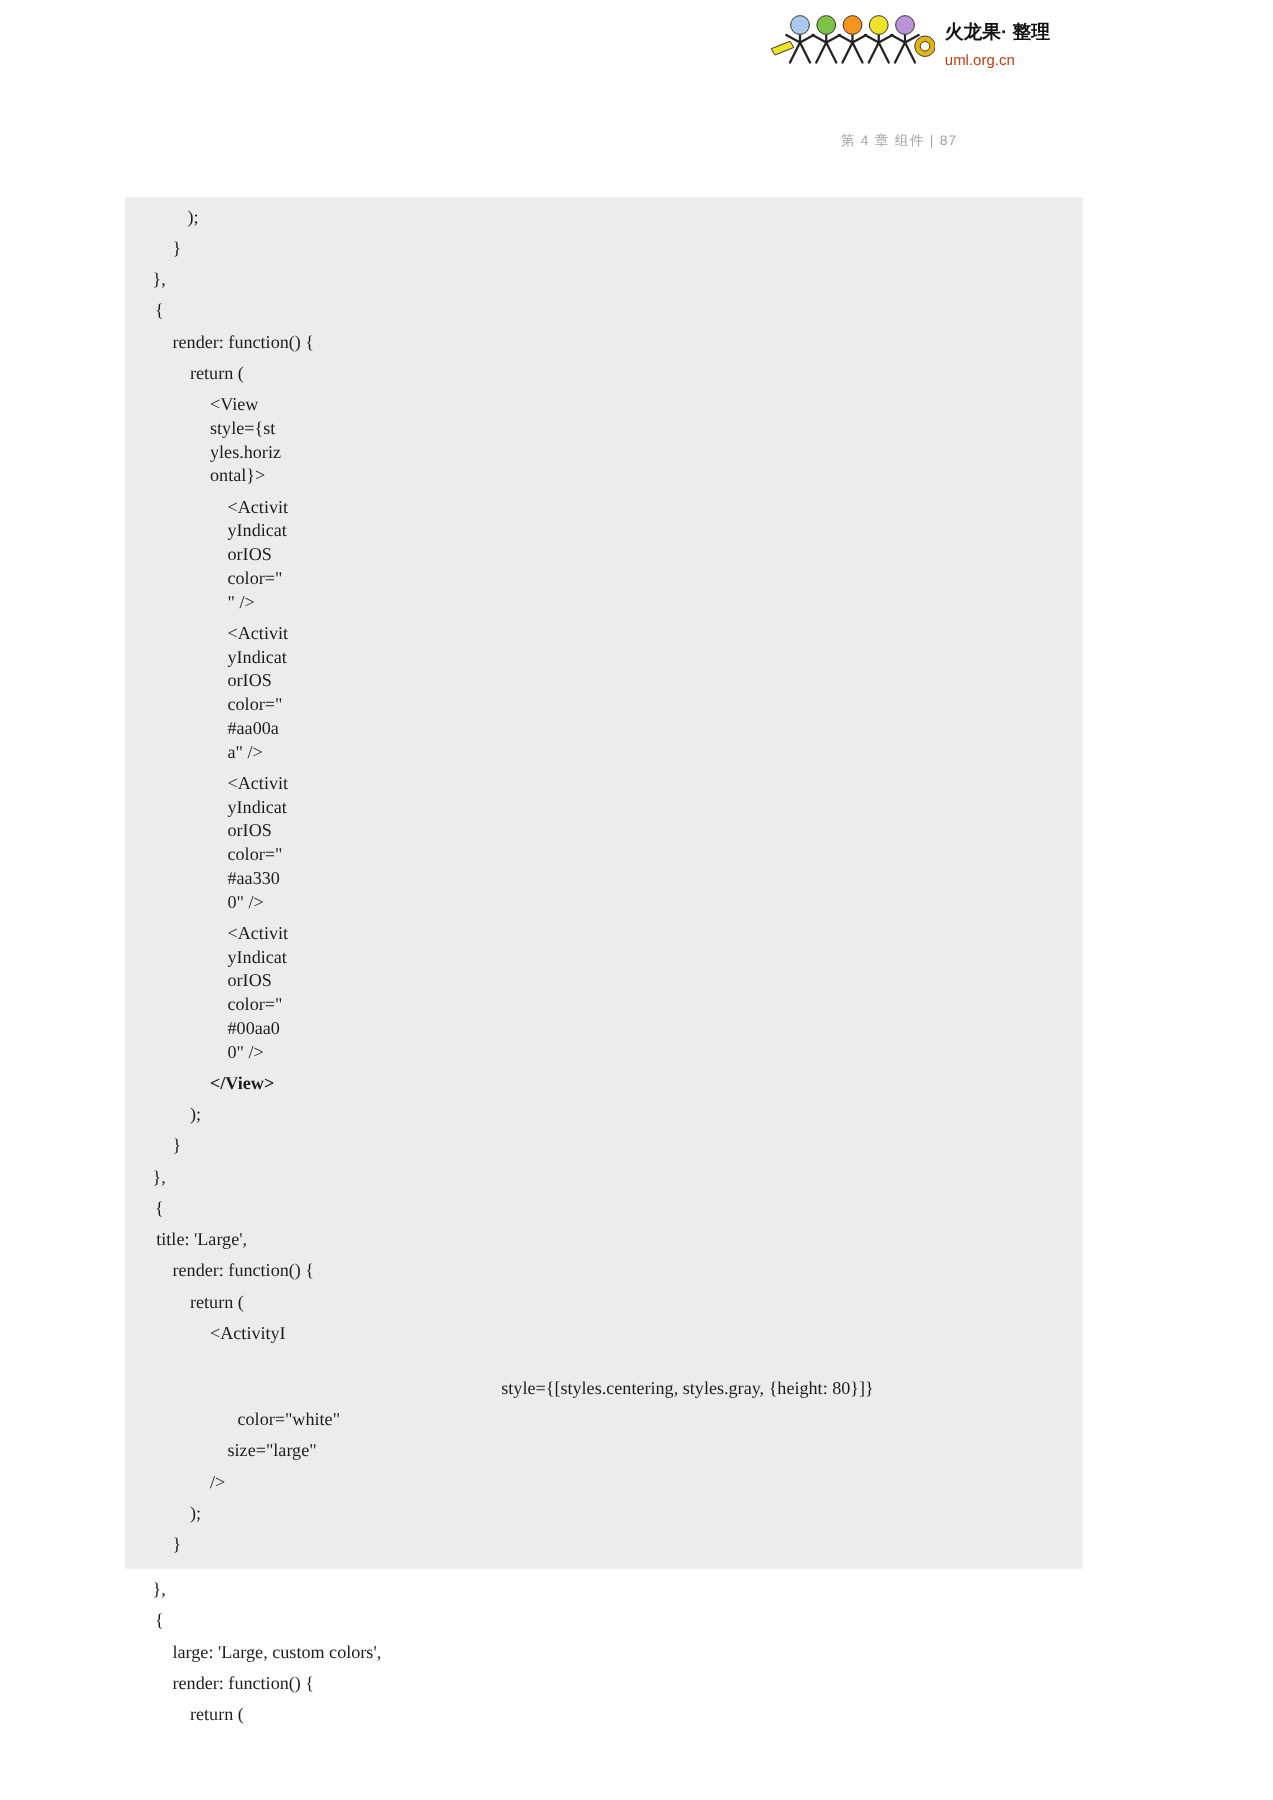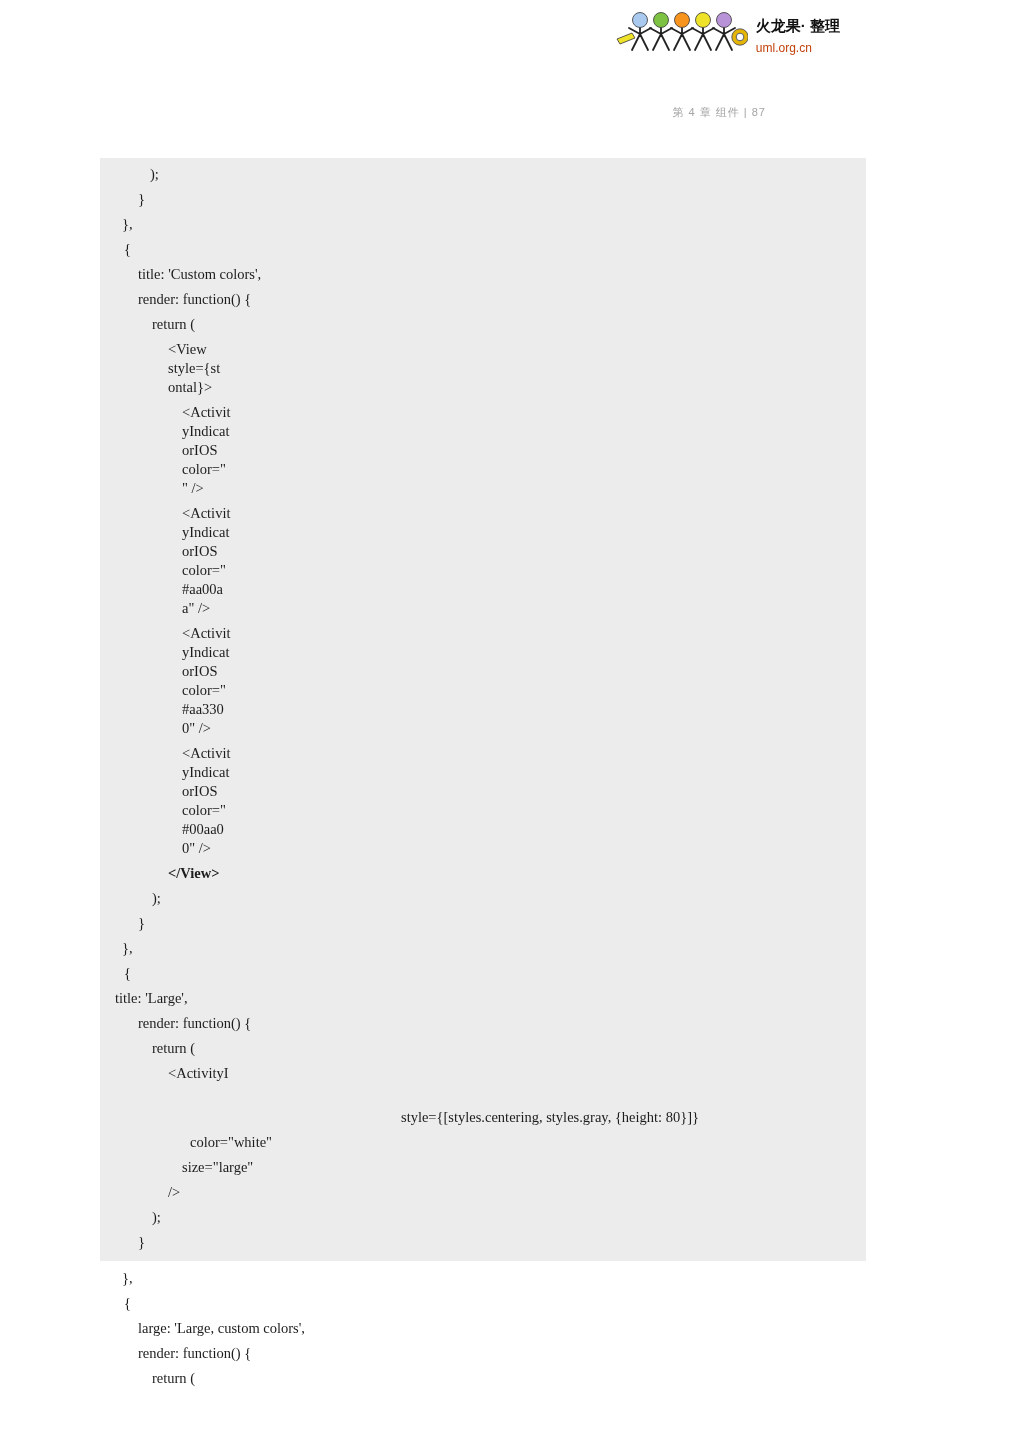--- a/index.html
+++ b/index.html
@@ -115,25 +115,25 @@
   </div>
 
   <div class="page-info">第 4 章 组件 | 87</div>
 
   <div class="code-wrap">
     <div class="code-box">
         <div class="code-line para" style="padding-left: 50px;">);</div>
         <div class="code-line para" style="padding-left: 38px;">}</div>
         <div class="code-line para" style="padding-left: 22px;">},</div>
         <div class="code-line para" style="padding-left: 24px;">{</div>
-        <div class="code-line para" style="padding-left: 38px;">title: 'Custom colors',</div>
         <div class="code-line para" style="padding-left: 38px;">render: function() {</div>
         <div class="code-line para" style="padding-left: 52px;">return (</div>
         <div class="code-line para" style="padding-left: 68px;">&lt;View</div>
         <div class="code-line" style="padding-left: 68px;">style={st</div>
+        <div class="code-line" style="padding-left: 68px;">yles.horiz</div>
         <div class="code-line" style="padding-left: 68px;">ontal}&gt;</div>
         <div class="code-line para" style="padding-left: 82px;">&lt;Activit</div>
         <div class="code-line" style="padding-left: 82px;">yIndicat</div>
         <div class="code-line" style="padding-left: 82px;">orIOS</div>
         <div class="code-line" style="padding-left: 82px;">color="</div>
         <div class="code-line" style="padding-left: 82px;">" /&gt;</div>
         <div class="code-line para" style="padding-left: 82px;">&lt;Activit</div>
         <div class="code-line" style="padding-left: 82px;">yIndicat</div>
         <div class="code-line" style="padding-left: 82px;">orIOS</div>
         <div class="code-line" style="padding-left: 82px;">color="</div>
@@ -149,21 +149,21 @@
         <div class="code-line" style="padding-left: 82px;">yIndicat</div>
         <div class="code-line" style="padding-left: 82px;">orIOS</div>
         <div class="code-line" style="padding-left: 82px;">color="</div>
         <div class="code-line" style="padding-left: 82px;">#00aa0</div>
         <div class="code-line" style="padding-left: 82px;">0" /&gt;</div>
         <div class="code-line para" style="padding-left: 68px; font-weight: bold;">&lt;/View&gt;</div>
         <div class="code-line para" style="padding-left: 52px;">);</div>
         <div class="code-line para" style="padding-left: 38px;">}</div>
         <div class="code-line para" style="padding-left: 22px;">},</div>
         <div class="code-line para" style="padding-left: 24px;">{</div>
-        <div class="code-line para" style="padding-left: 15px;">title: 'Large',</div>
+        <div class="code-line para" style="padding-left: 25px;">title: 'Large',</div>
         <div class="code-line para" style="padding-left: 38px;">render: function() {</div>
         <div class="code-line para" style="padding-left: 52px;">return (</div>
         <div class="code-line para" style="padding-left: 68px;">&lt;ActivityI</div>
         <div class="code-line" style=" text-align: right;">OS</div>
         <div class="code-line para" style="padding-left: 82px; text-align: center;">style={[styles.centering, styles.gray, {height: 80}]}</div>
         <div class="code-line para" style="padding-left: 90px;">color="white"</div>
         <div class="code-line para" style="padding-left: 82px;">size="large"</div>
         <div class="code-line para" style="padding-left: 68px;">/&gt;</div>
         <div class="code-line para" style="padding-left: 52px;">);</div>
         <div class="code-line para" style="padding-left: 38px;">}</div>

